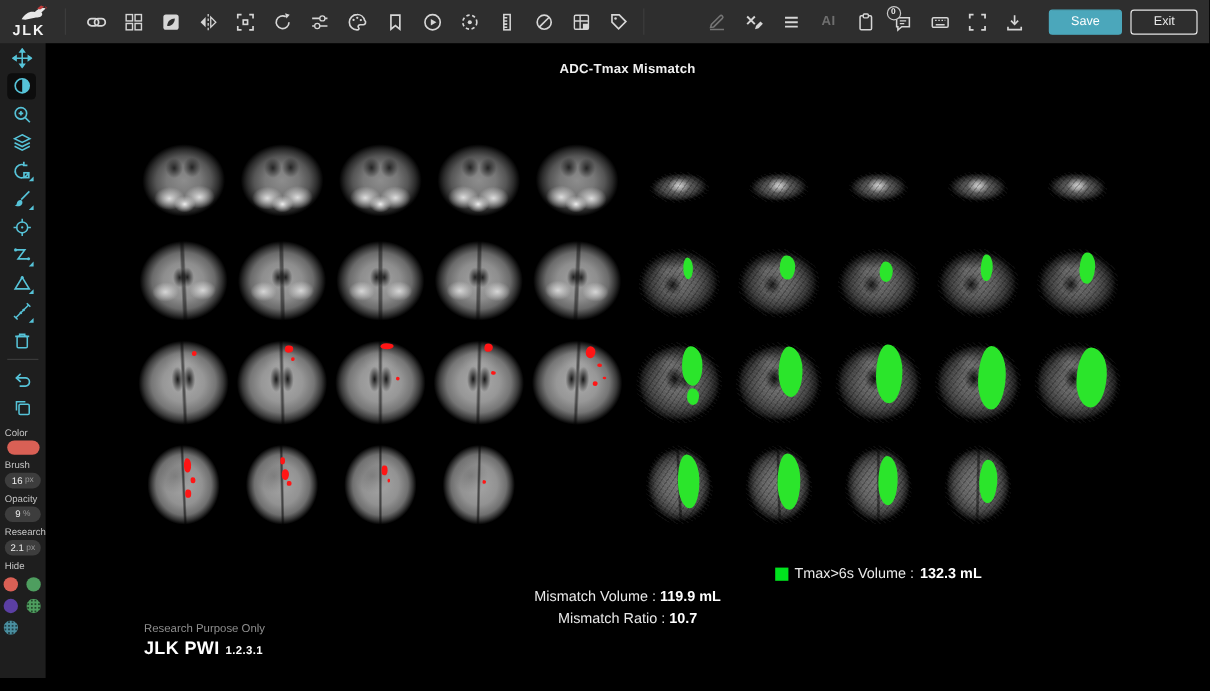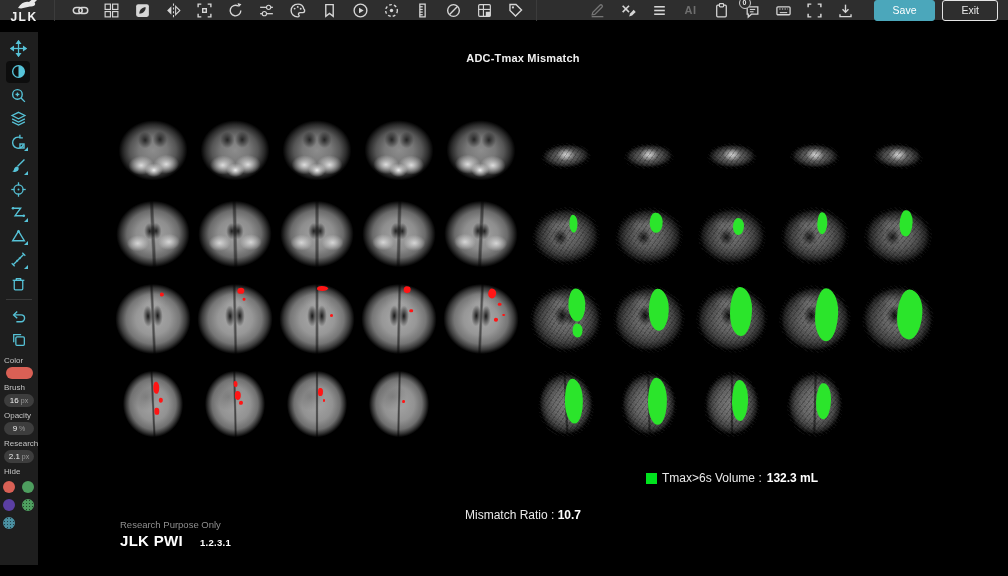--- a/index.html
+++ b/index.html
@@ -1,19 +1,19 @@
 <!DOCTYPE html>
 <html><head>
 <meta charset="utf-8">
 <style>
   html,body{margin:0;padding:0;background:#000;}
   #app{position:relative;width:1008px;height:576px;background:#000;overflow:hidden;
        font-family:"Liberation Sans",sans-serif;-webkit-font-smoothing:antialiased;}
   
-  #toolbar{position:absolute;left:0;top:0;width:1008px;height:20px;background:#2e2e2e;
+  #toolbar{position:absolute;left:0;top:0;width:1008px;height:36px;background:#2e2e2e;
            display:flex;align-items:center;z-index:5;}
   #logo{width:48px;height:32px;position:relative;display:flex;align-items:flex-end;justify-content:center;
         padding-bottom:3px;box-sizing:border-box;}
   #logo .logo-text{color:#f2f2f2;font-size:12px;font-weight:bold;letter-spacing:1.5px;line-height:1;}
   #logo svg{position:absolute;top:2px;right:6px;}
   .tb-div{width:1px;height:22px;background:#3c3c3c;margin:0 6px;}
   .tgroup{display:flex;align-items:center;gap:9px;}
   .tgroup.g1{margin-left:8px;}
   .tgroup.g2{margin-left:10px;}
   .tbtn{width:22px;height:22px;display:flex;align-items:center;justify-content:center;
@@ -57,21 +57,21 @@
   .speck{position:absolute;inset:0;border-radius:inherit;
      background-image:repeating-linear-gradient(37deg, rgba(255,255,255,.05) 0 1px, transparent 1px 3px),
                       repeating-linear-gradient(-53deg, rgba(0,0,0,.22) 0 1px, transparent 1px 4px);}
   .legend{position:absolute;display:flex;align-items:center;gap:5px;font-size:12px;color:#e9e9e9;}
   .legend .sq{width:11px;height:11px;}
   .legend b{font-weight:bold;color:#fff;}
   .mline{position:absolute;left:0;width:100%;text-align:center;font-size:12px;color:#e9e9e9;}
   .mline b{color:#fff;}
   #watermark{position:absolute;left:82px;top:487px;}
   #watermark .wm1{font-size:9.5px;color:#8f8f8f;margin-bottom:2px;}
-  #watermark .wm2{color:#fff;font-weight:800;font-size:15px;letter-spacing:.3px;display:flex;align-items:baseline;gap:17px;}
+  #watermark .wm2{color:#fff;font-weight:800;font-size:15px;letter-spacing:.3px;display:flex;align-items:baseline;gap:5px;}
   #watermark .wm2 .ver{font-size:9.5px;font-weight:bold;}
 </style>
 </head>
 <body>
 
 <div id="app">
 
   <header id="toolbar">
     <div id="logo">
       <svg width="26" height="14" viewBox="0 0 26 14">
@@ -634,20 +634,24 @@
           </div>
         </div>
       </div>
 
     <div class="legend" style="left:608px;top:439px;">
       <span class="sq" id="sq-green" style="background: rgb(0, 227, 30);"></span>
       <span>Tmax&gt;6s Volume :</span>
       <b>132.3 mL</b>
     </div>
 
+    <div class="mline" style="top:458px;">
+      <span>Mismatch Volume :</span>
+      <b>119.9 mL</b>
+    </div>
     <div class="mline" style="top:476px;">
       <span>Mismatch Ratio :</span>
       <b>10.7</b>
     </div>
 
     <div id="watermark">
       <div class="wm1">Research Purpose Only</div>
       <div class="wm2">
         <span>JLK PWI</span>
         <span class="ver">1.2.3.1</span>

